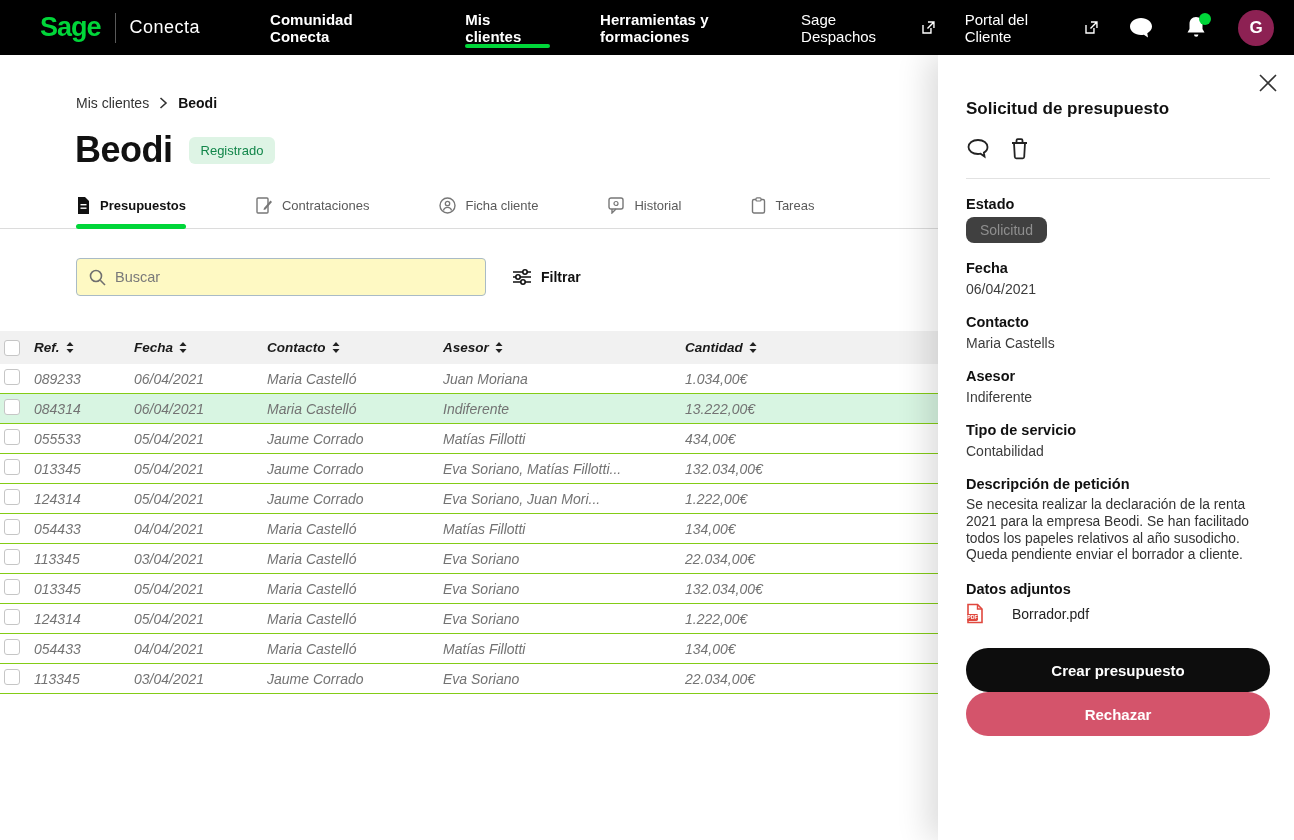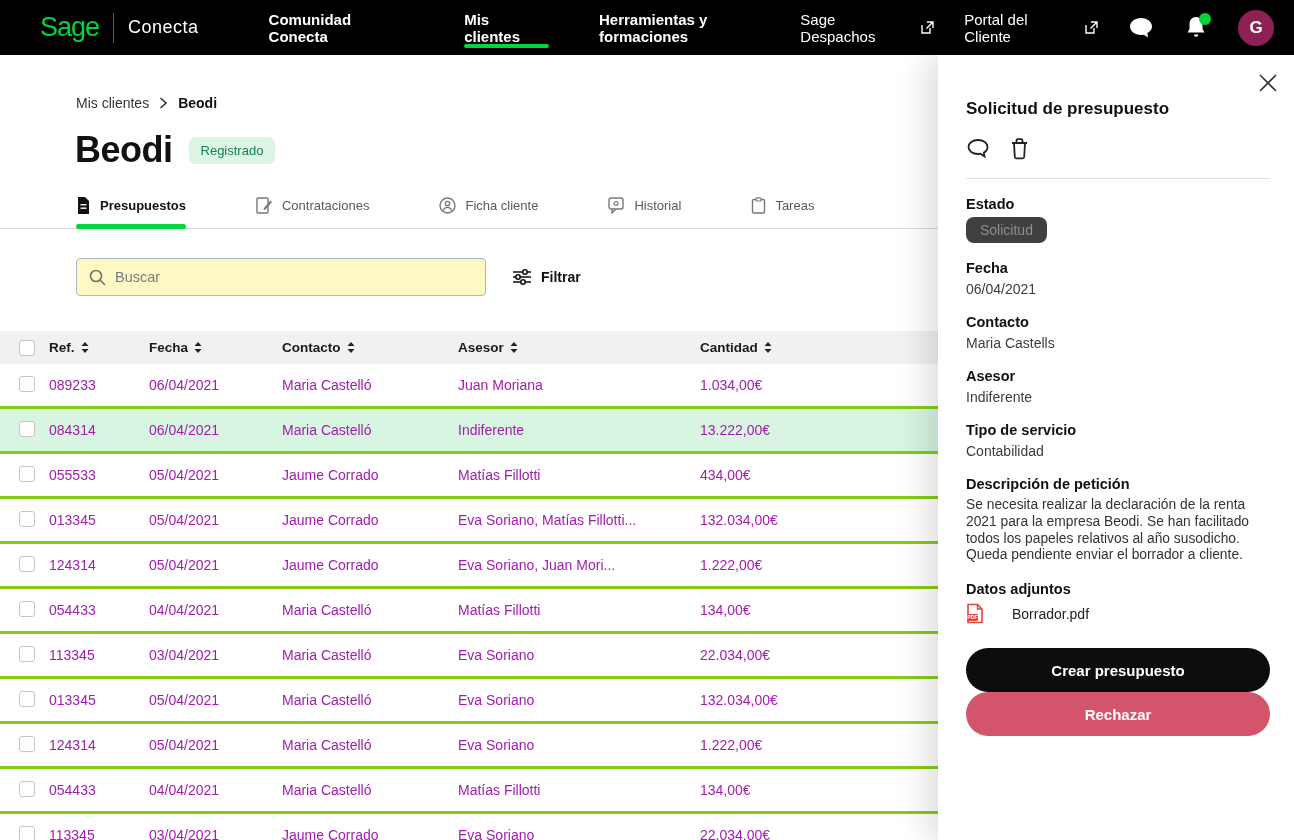--- a/index.html
+++ b/index.html
@@ -8,21 +8,21 @@
     position:relative; background:#fff; color:#1a1a1a;
     font-family:"Liberation Sans", sans-serif;
   }
 
   
   .navbar {
     height:55px; background:#000; display:flex; align-items:center;
     padding:0 20px 0 40px; position:relative; z-index:30;
   }
   .brand { display:flex; align-items:center; gap:14px; margin-right:70px; }
-  .sage-logo { color:#00D639; font-size:27px; font-weight:400; letter-spacing:-1px; }
+  .sage-logo { color:#00D639; font-size:27px; font-weight:700; letter-spacing:-1px; }
   .brand-divider { width:1px; height:30px; background:rgba(255,255,255,0.35); }
   .product-name { color:#fff; font-size:18px; font-weight:400; letter-spacing:0.5px; }
   .nav-links { display:flex; gap:50px; height:100%; align-items:center; }
   .nav-link { color:#fff; font-size:15px; font-weight:700; position:relative;
     height:100%; display:flex; align-items:center; cursor:pointer; }
   .nav-link.active::after { content:""; position:absolute; left:0; right:0; bottom:7px;
     height:4px; background:#00D639; border-radius:2px; }
   .nav-right { margin-left:auto; display:flex; align-items:center; gap:30px; }
   .ext-link { color:#fff; font-size:15px; font-weight:400; display:flex; align-items:center;
     gap:7px; cursor:pointer; }
@@ -58,25 +58,25 @@
     font-family:"Liberation Sans", sans-serif; color:#333; background:transparent; }
   .search-box input::placeholder { color:#7a7a7a; }
   .filter-btn { display:flex; align-items:center; gap:9px; font-size:14px; font-weight:800;
     color:#111; cursor:pointer; }
 
   
   .table { margin-top:35px; width:100%; }
   .tr, .thead {
     display:grid;
     grid-template-columns:30px 100px 133px 176px 242px 1fr;
-    align-items:center; padding-left:19px;
+    align-items:center; padding-left:4px;font-style:italic;
   }
   .thead { background:#F1F1F1; height:33px; font-size:13.5px; font-weight:800; color:#1a1a1a; }
   .th { display:flex; align-items:center; gap:6px; cursor:pointer; }
-  .tr { height:45px; border-bottom:3px solid #84cc16; font-size:14px; color:#a21caf; cursor:pointer; }
+  .tr { height:30px; border-bottom:1px solid #84cc16; font-size:14px; color:#737373; cursor:pointer; }
   .tr.highlighted { background:#D8F5E2; }
   .checkbox { width:16px; height:16px; border:1.5px solid #c6c6c6; border-radius:3px;
     background:#fff; display:inline-block; cursor:pointer; }
 
   
   .panel { position:absolute; top:55px; right:0; width:356px; height:785px; background:#fff;
     box-shadow:-10px 0 30px rgba(0,0,0,0.14); z-index:20;
     padding:24px 24px 0 28px; }
   .panel-close { position:absolute; top:18px; right:16px; cursor:pointer; }
   .panel-title { font-size:17px; font-weight:800; color:#111; margin-top:20px; }

